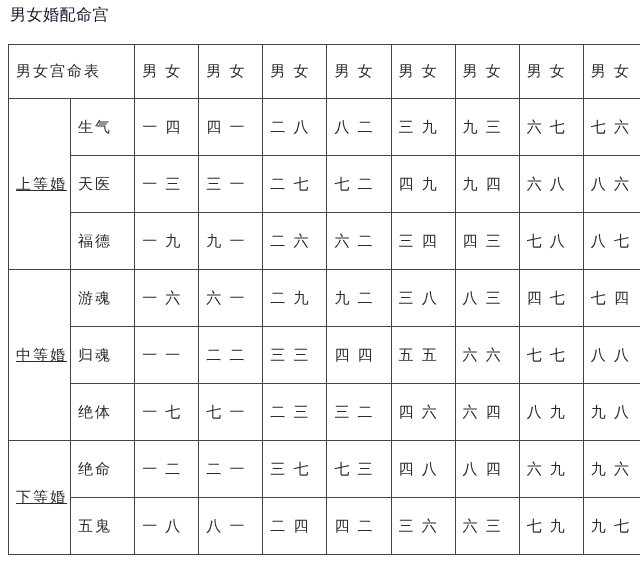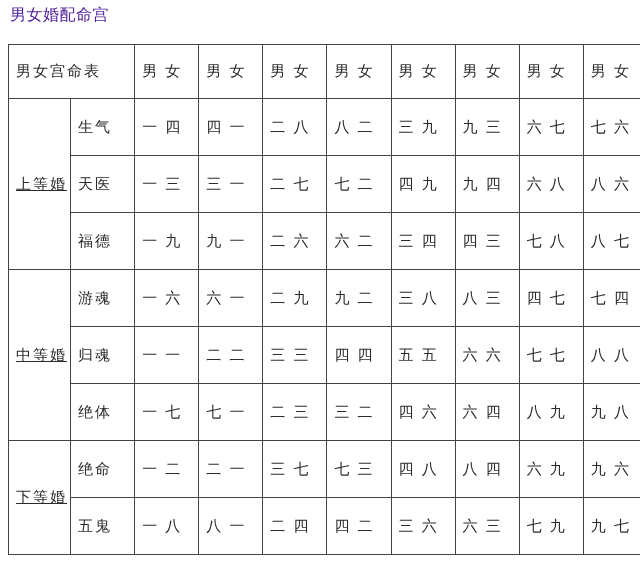--- a/index.html
+++ b/index.html
@@ -14,21 +14,21 @@
     color: #2b2b2b;
     overflow: hidden;
   }
   #page-title {
     position: absolute;
     left: 10px;
     top: 4px;
     font-size: 16px;
     line-height: 22px;
     letter-spacing: 0.5px;
-    color: #4c1d95;
+    color: #0f172a;
     white-space: nowrap;
   }
   #marriage-table {
     position: absolute;
     left: 8px;
     top: 44px;
     width: 640px;
     border-collapse: collapse;
     table-layout: fixed;
     font-size: 15px;

